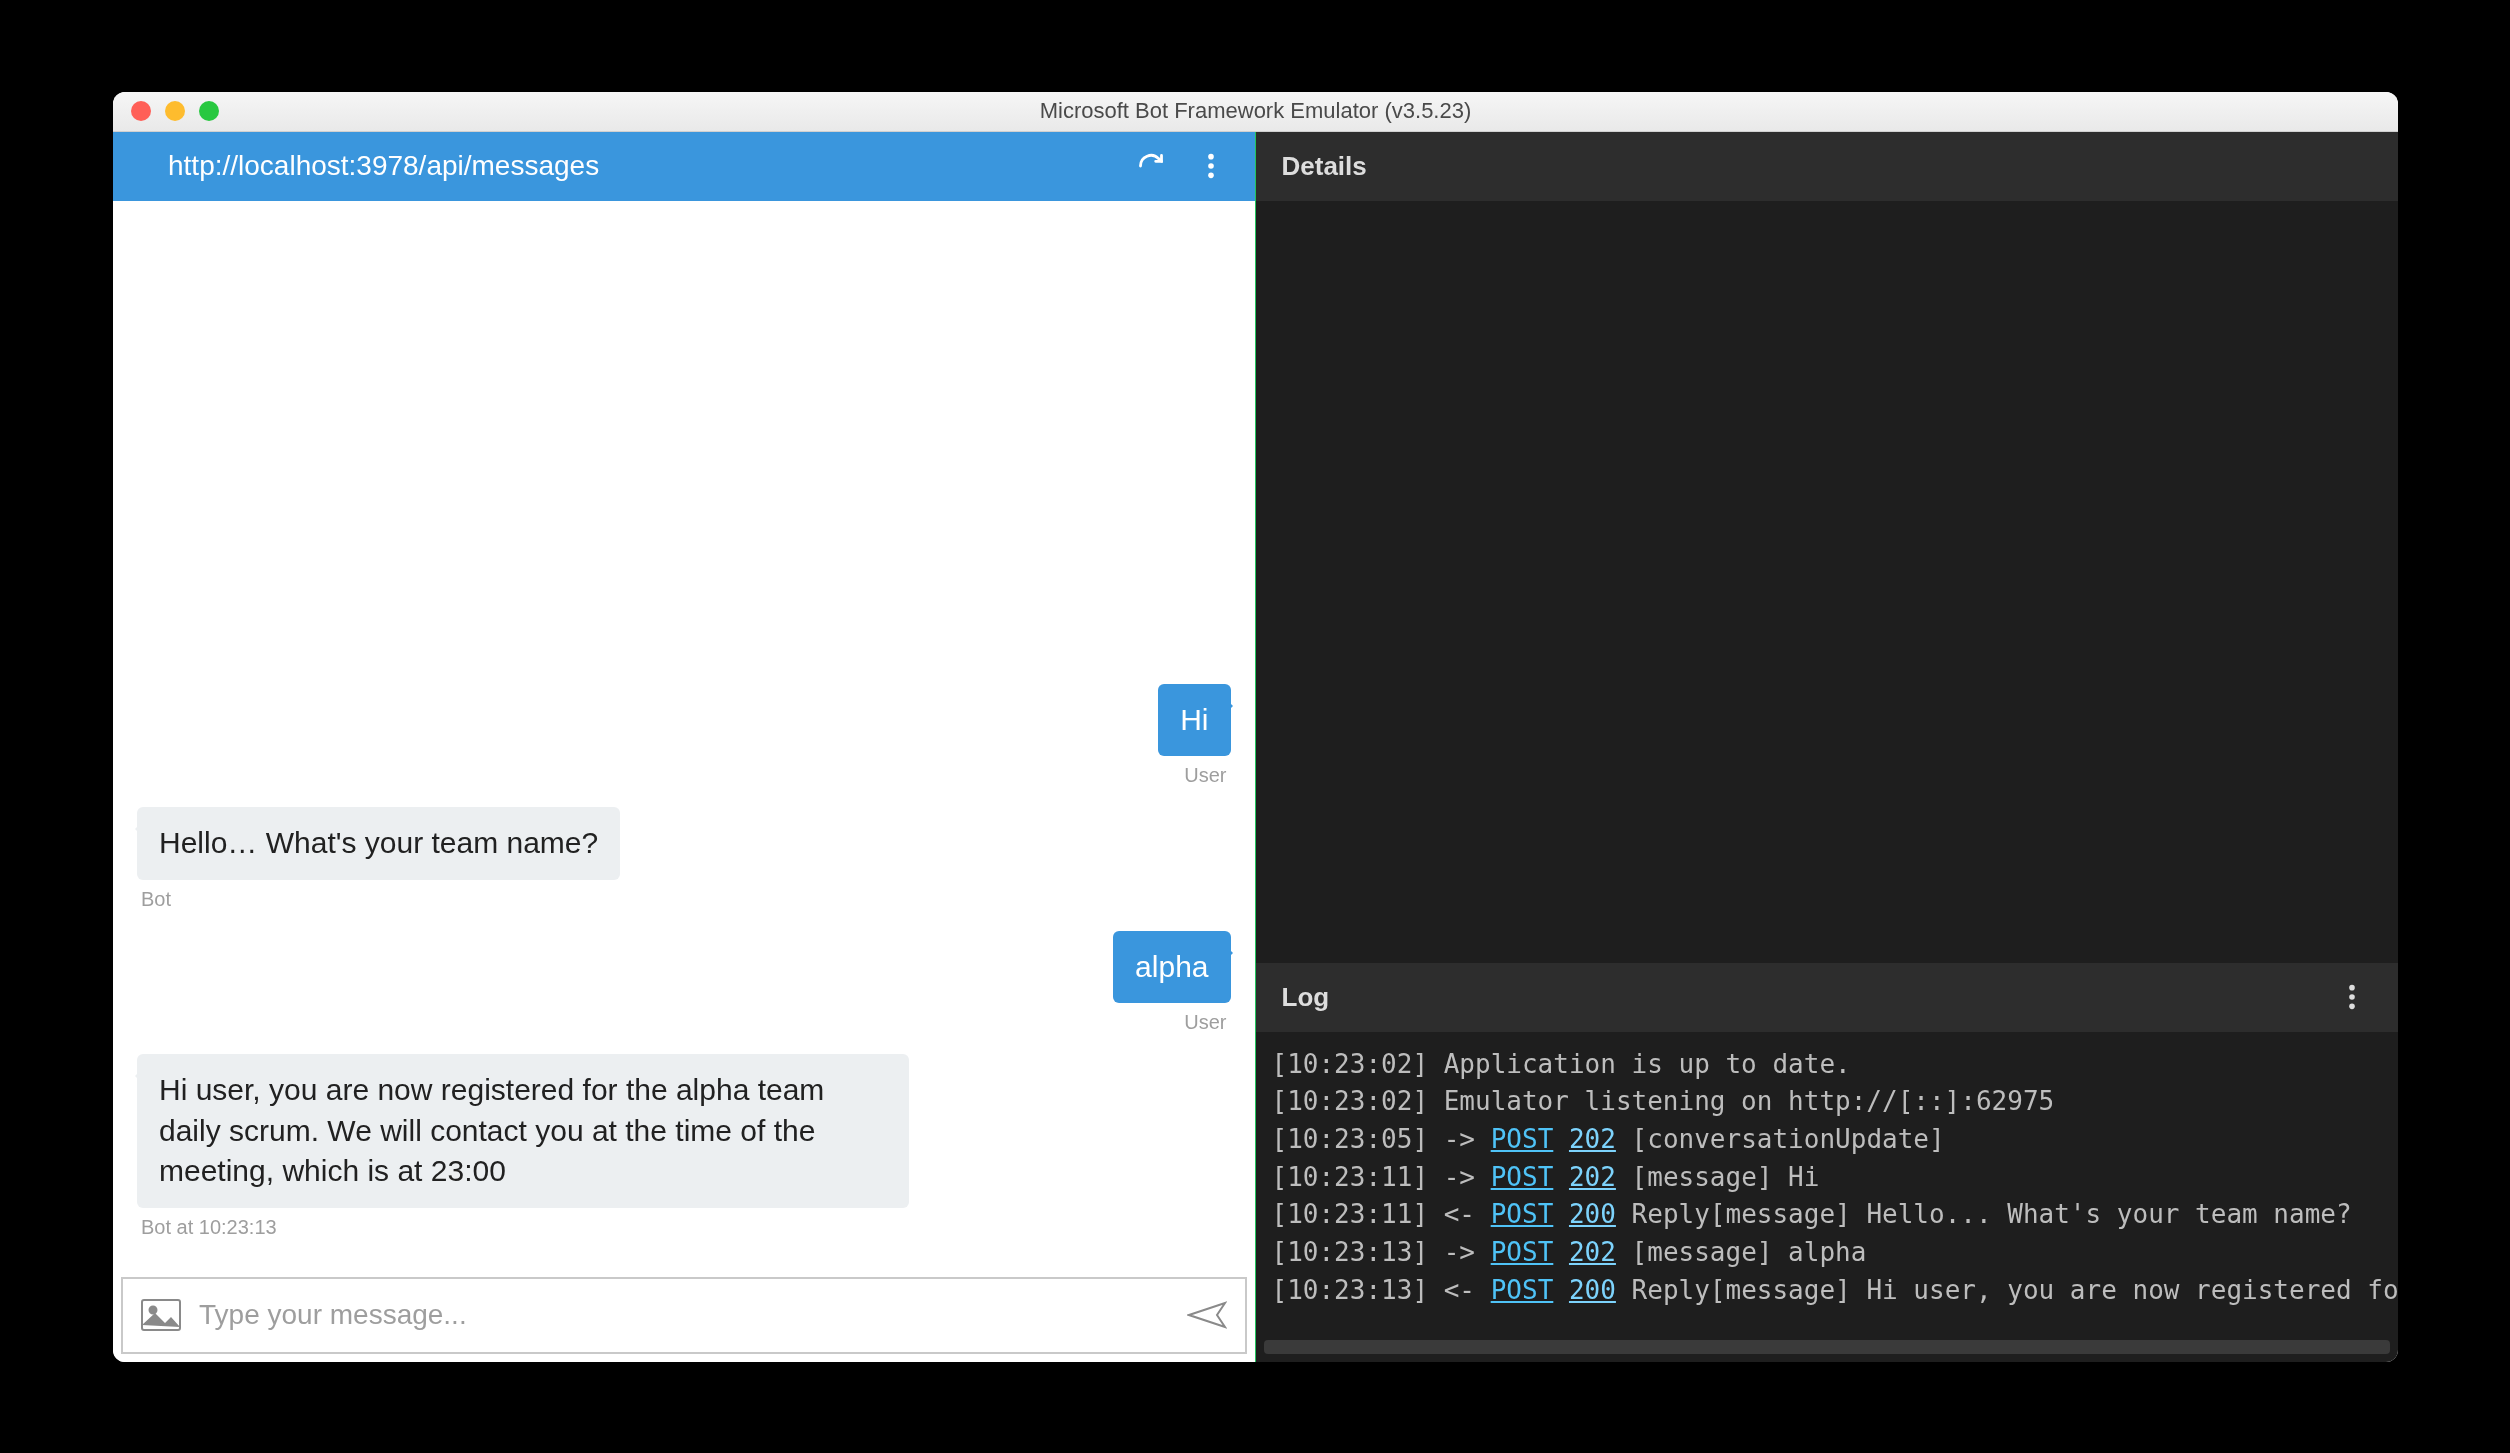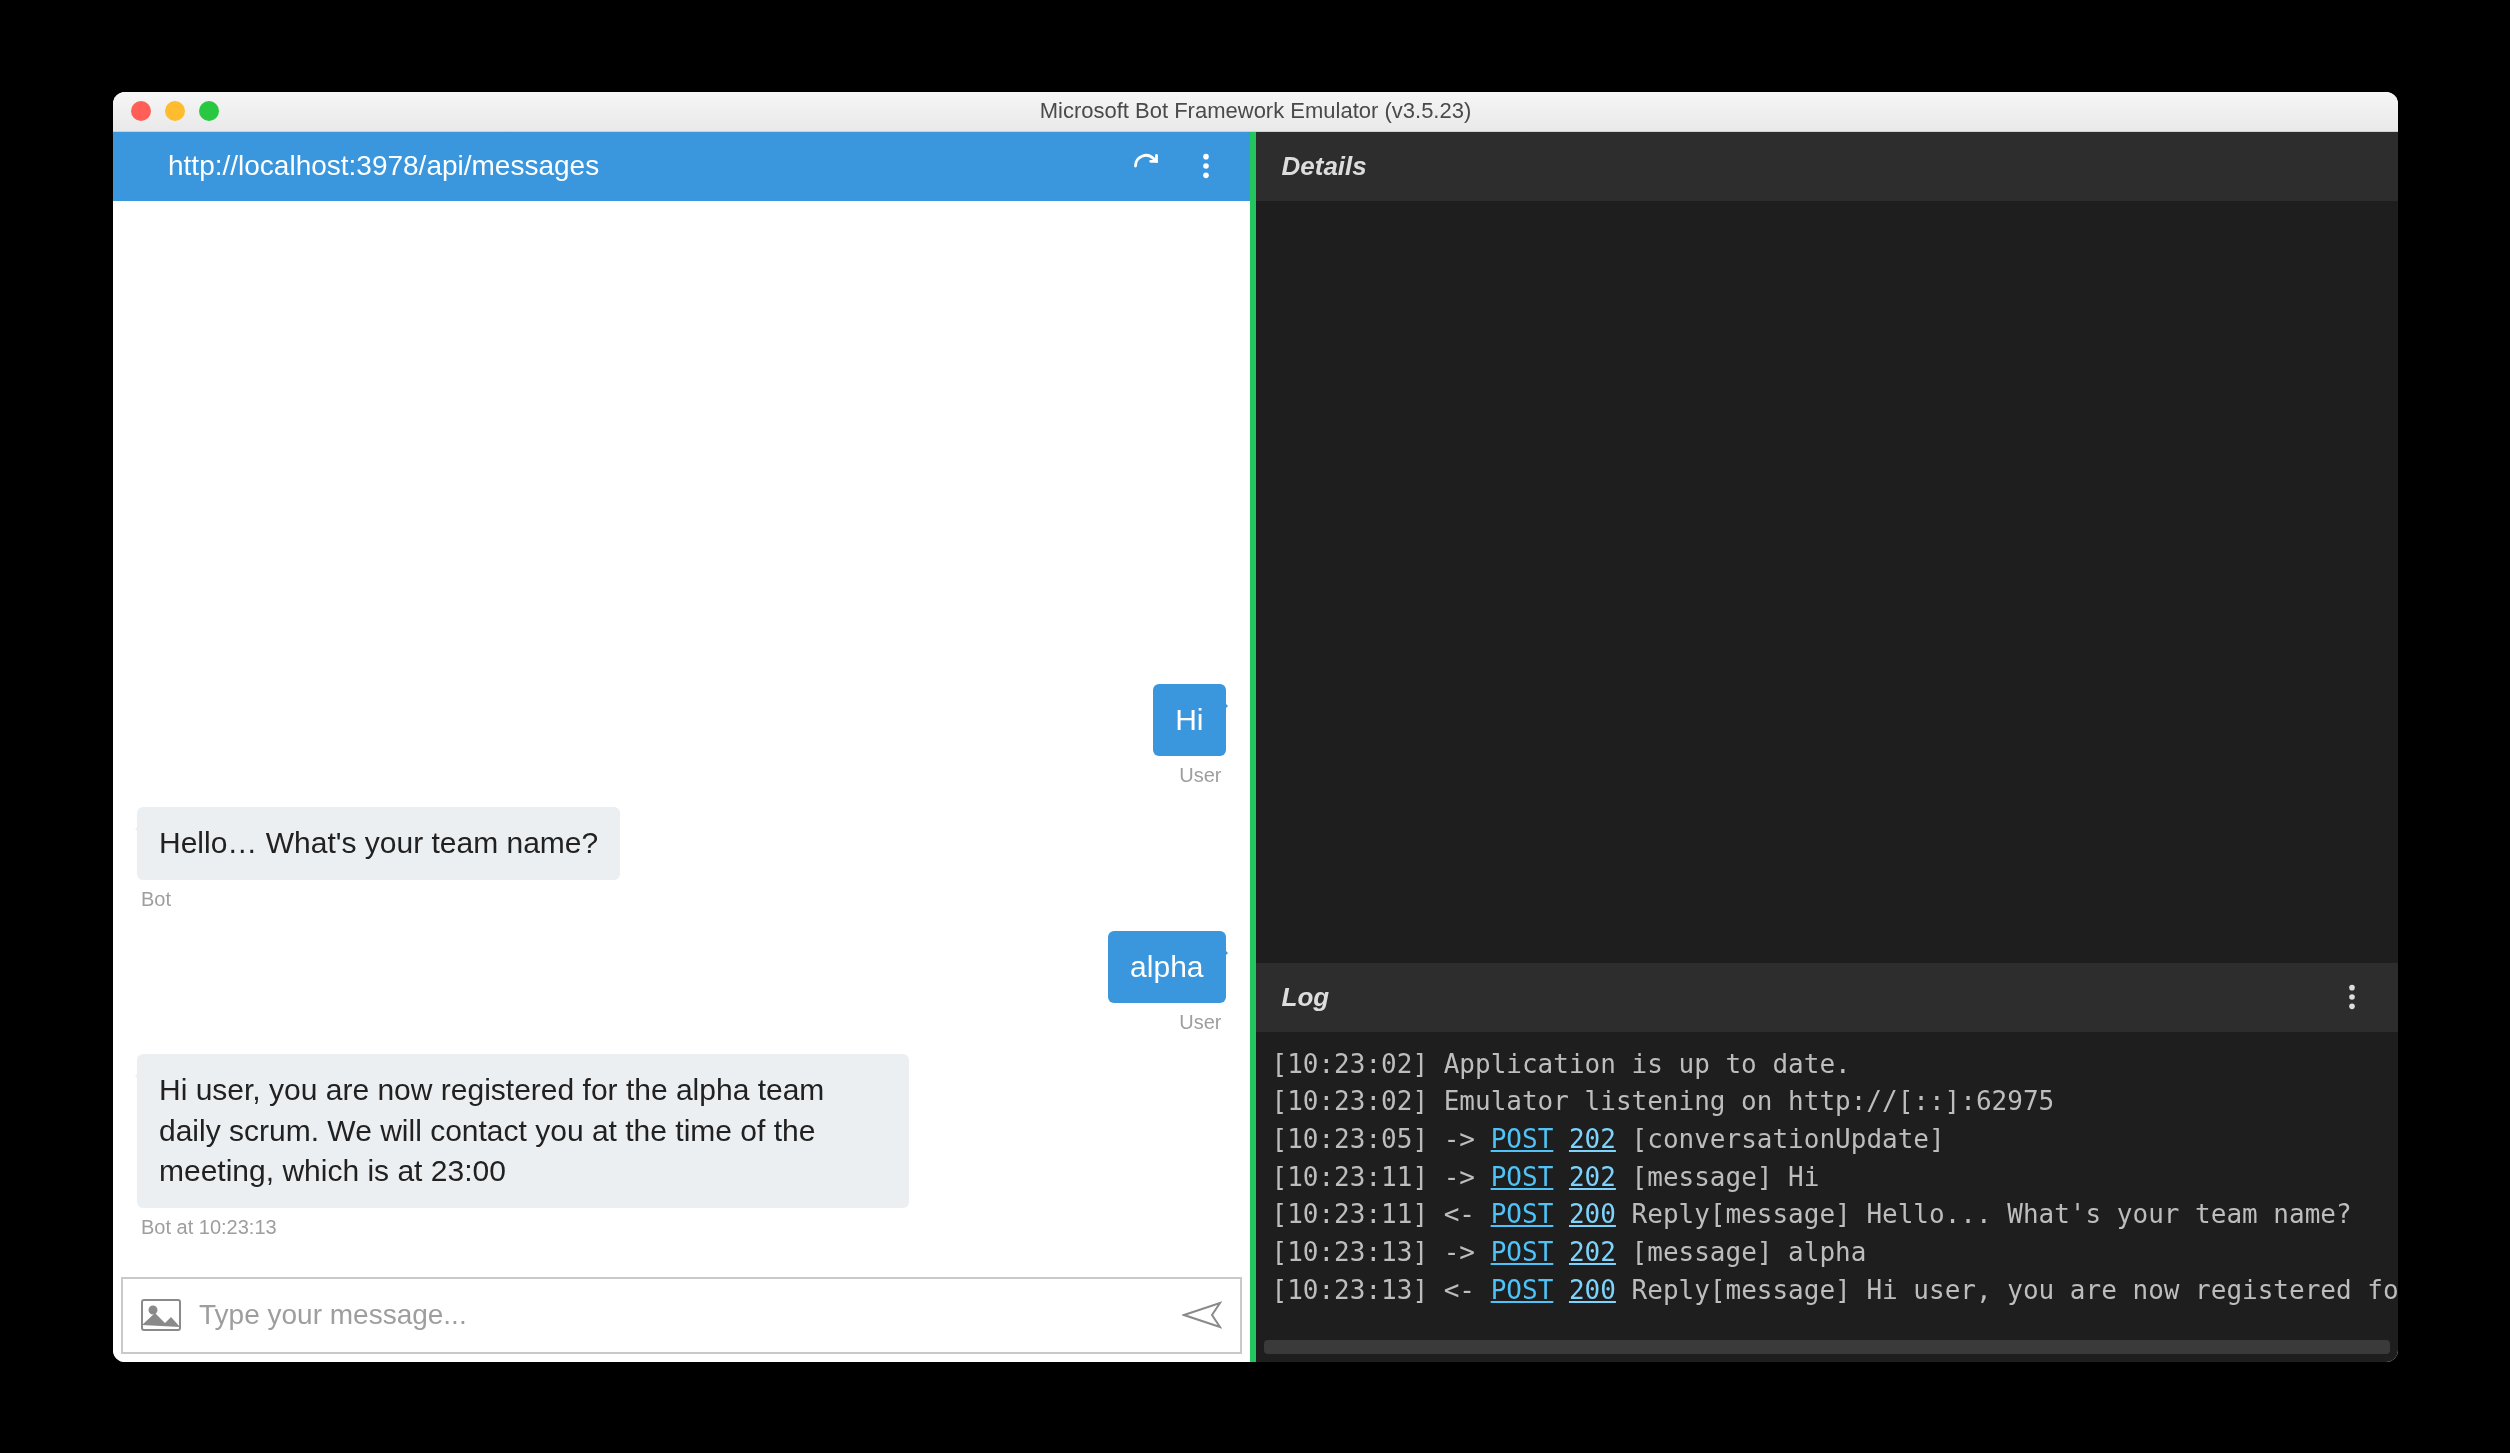--- a/index.html
+++ b/index.html
@@ -46,21 +46,21 @@
   .content {
     flex:1;
     display:flex;
     min-height:0;
   }
   
   .left {
     width: 50%;
     display:flex;
     flex-direction:column;
-    border-right:6px solid #22c55e;
+    border-right:1px solid #22c55e;
     background:#fff;
   }
   .addrbar {
     height:69px;
     background:#3a96dd;
     color:#fff;
     display:flex;
     align-items:center;
     padding:0 24px 0 55px;
     font-size:28px;
@@ -149,21 +149,20 @@
   }
   .panel-header {
     height:69px;
     background:#2d2d2d;
     display:flex;
     align-items:center;
     padding:0 26px;
     font-size:26px;
     font-weight:600;
     justify-content:space-between;
-    font-style:italic;
   }
   .details-body { flex:1; }
   .log-body {
     flex:0 0 auto;
     padding:14px 26px 30px 16px;
     font-family: Menlo, Consolas, monospace;
     font-size:26px;
     line-height:1.45;
     color:#bdbdbd;
     white-space:nowrap;

